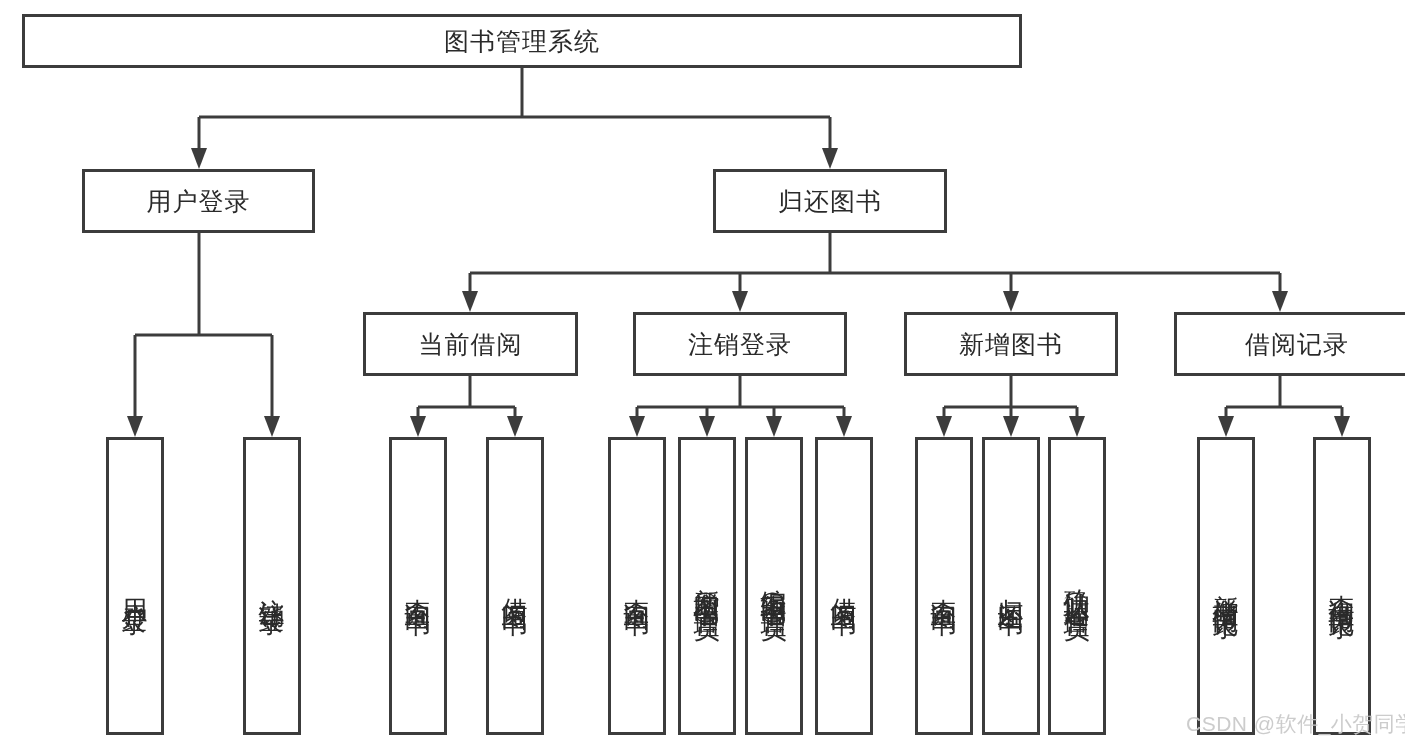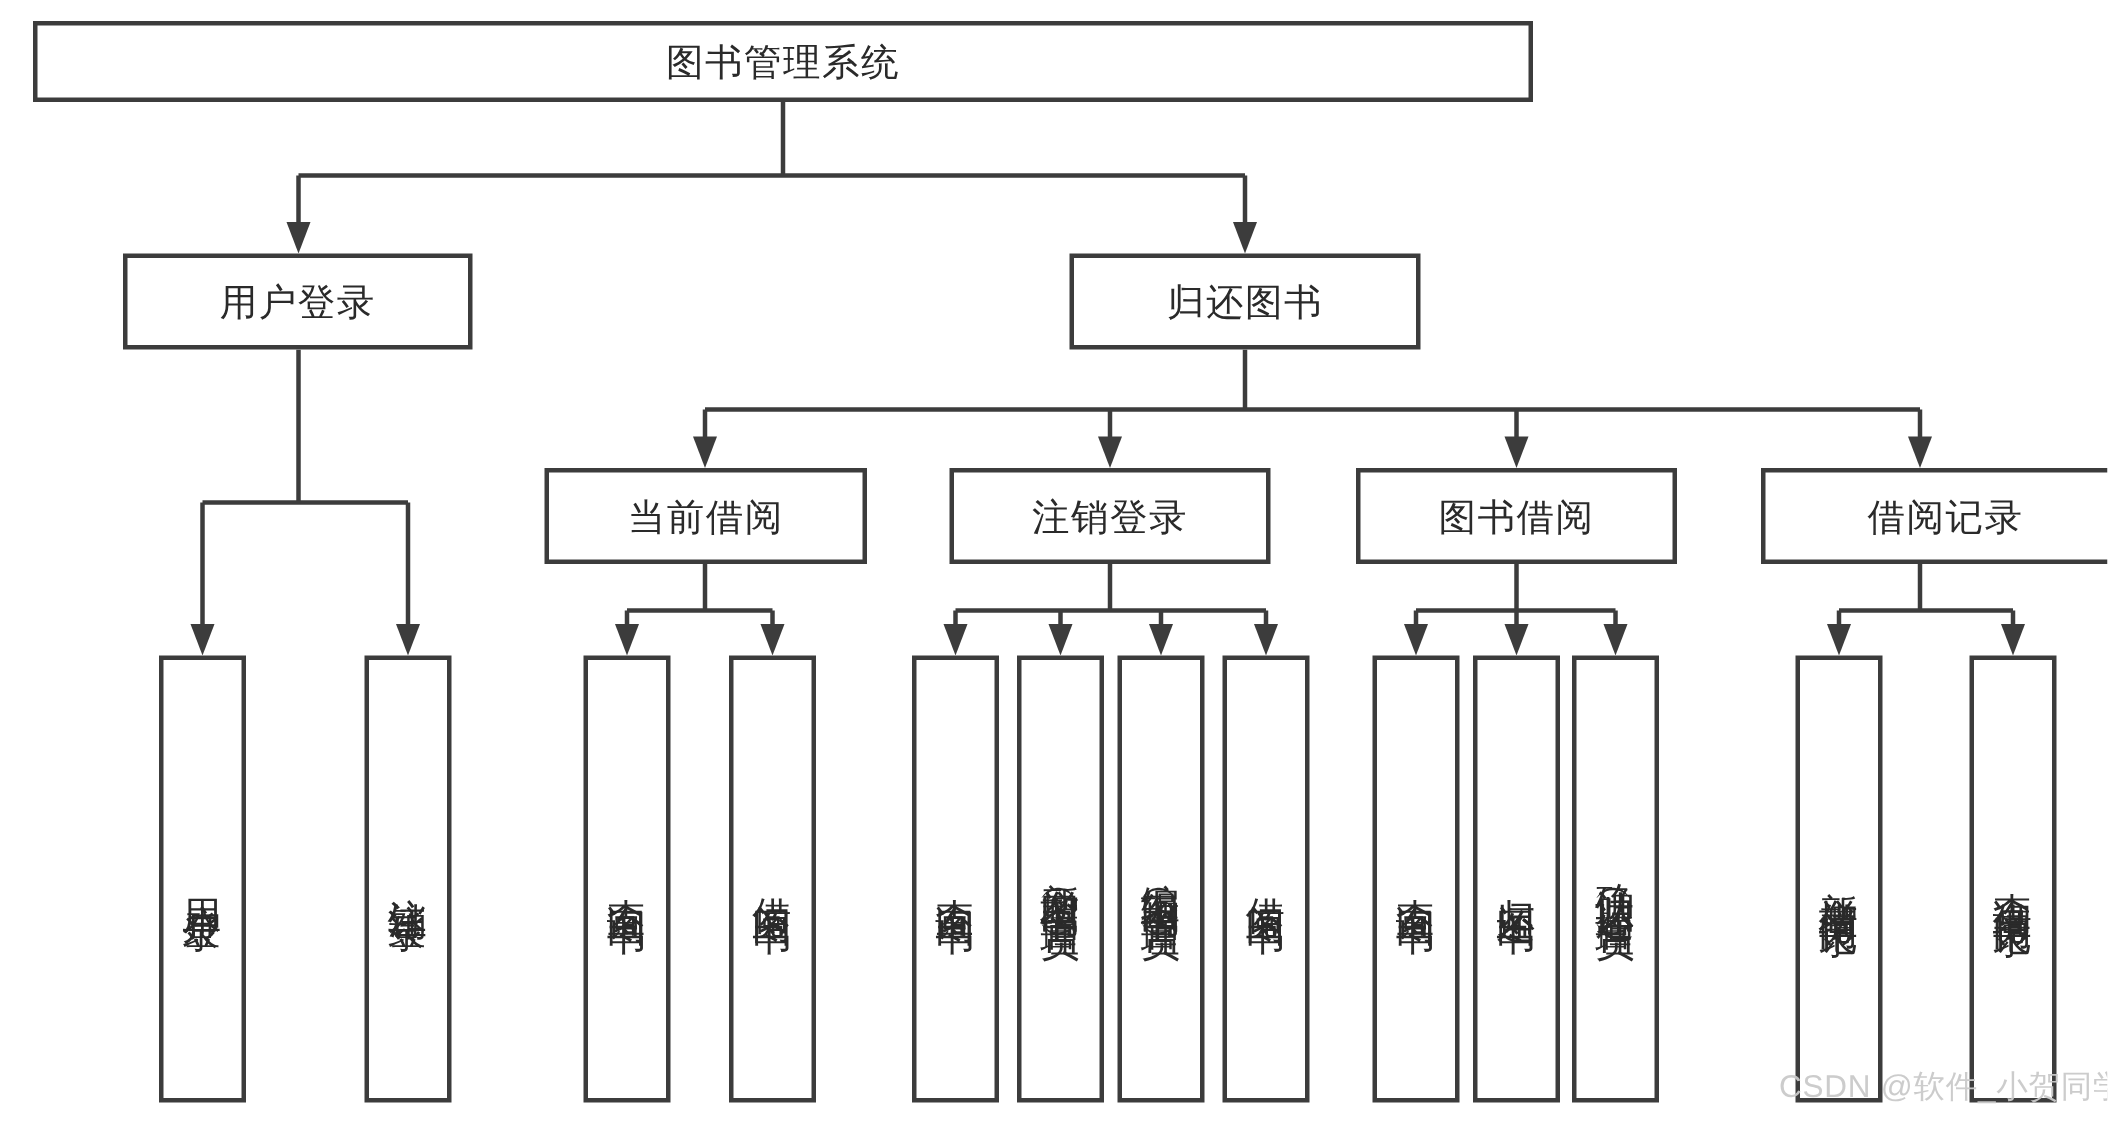--- a/index.html
+++ b/index.html
@@ -106,21 +106,21 @@
     </g>
   </svg>
 
   <div class="node h" style="left:22px;top:14px;width:1000px;height:54px">图书管理系统</div>
 
   <div class="node h" style="left:82px;top:169px;width:233px;height:64px">用户登录</div>
   <div class="node h" style="left:713px;top:169px;width:234px;height:64px">归还图书</div>
 
   <div class="node h" style="left:363px;top:312px;width:215px;height:64px">当前借阅</div>
   <div class="node h" style="left:633px;top:312px;width:214px;height:64px">注销登录</div>
-  <div class="node h" style="left:904px;top:312px;width:214px;height:64px">图书借阅</div>
+  <div class="node h" style="left:904px;top:312px;width:214px;height:64px">新增图书</div>
   <div class="node h" style="left:1174px;top:312px;width:246px;height:64px">借阅记录</div>
 
   <div class="node v" style="left:106px;top:437px;width:58px;height:298px">用户登录</div>
   <div class="node v" style="left:243px;top:437px;width:58px;height:298px">注销登录</div>
 
   <div class="node v" style="left:389px;top:437px;width:58px;height:298px">查询图书</div>
   <div class="node v" style="left:486px;top:437px;width:58px;height:298px">借阅图书</div>
 
   <div class="node v" style="left:608px;top:437px;width:58px;height:298px">查询图书</div>
   <div class="node v" style="left:678px;top:437px;width:58px;height:298px">新增图书（管理员）</div>

